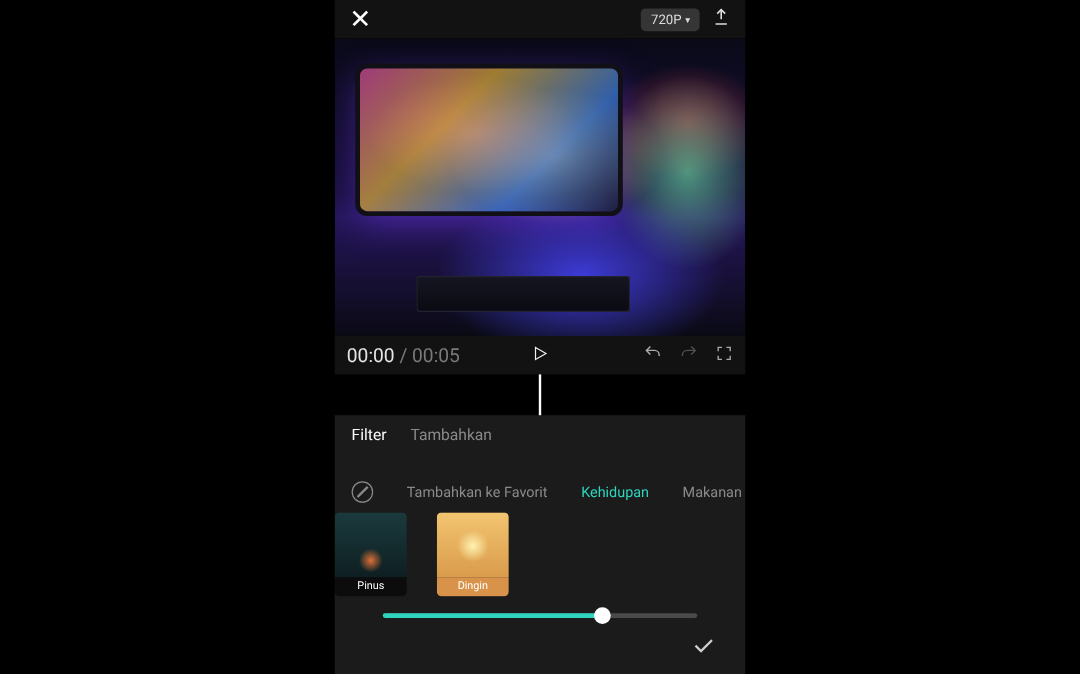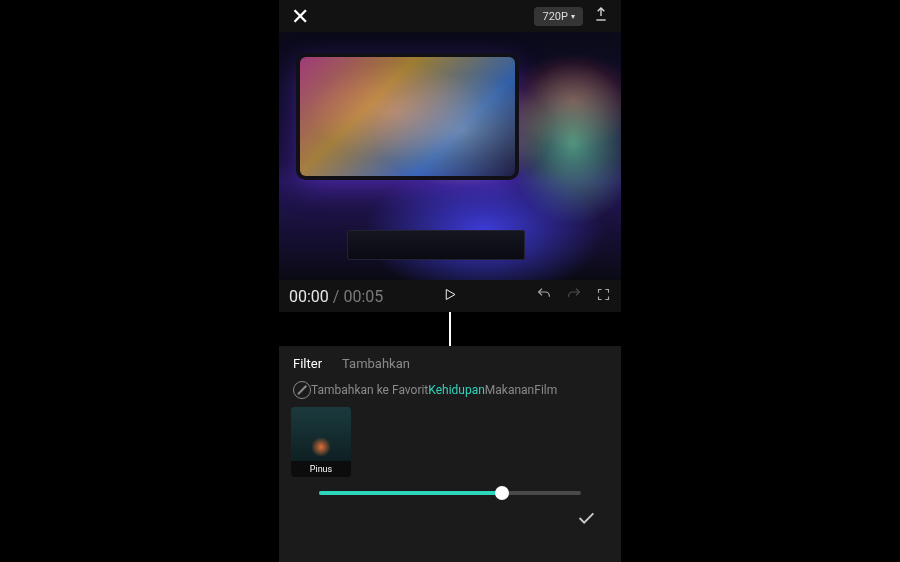--- a/index.html
+++ b/index.html
@@ -150,26 +150,27 @@
     font-size: 13px;
     color: #8a8a8a;
   }
   .tabs .tab { cursor: pointer; }
   .tabs .active { color: #fff; font-weight: 400; }
 
   
   .cats {
     display: flex;
     align-items: center;
-    gap: 0;
+    gap: 28px;
     padding: 4px 14px 8px;
     font-size: 12px;
     color: #8a8a8a;
     overflow: hidden;
     white-space: nowrap;
+    margin-top: 20px;
   }
   .cats .cat { cursor: pointer; }
   .cats .active { color: #2fd4bd; }
   .none-icon {
     width: 18px; height: 18px;
     border: 1.5px solid #8a8a8a;
     border-radius: 50%;
     position: relative;
     flex: 0 0 auto;
     cursor: pointer;
@@ -180,21 +181,21 @@
     left: 2px; top: 7px;
     width: 12px; height: 1.5px;
     background: #8a8a8a;
     transform: rotate(-45deg);
   }
 
   
   .filters {
     display: flex;
     gap: 25px;
-    padding: 0 12px;
+    padding: 0 0;
     overflow: hidden;
   }
   .thumb {
     width: 60px;
     height: 70px;
     border-radius: 4px;
     overflow: hidden;
     position: relative;
     cursor: pointer;
     flex: 0 0 auto;
@@ -348,20 +349,24 @@
     <span class="cat">Makanan</span>
     <span class="cat">Film</span>
 
   </div>
 
   <div class="filters">
     <div class="thumb">
       <div class="thumb-img bg-dark"></div>
       <div class="label">Pinus</div>
     </div>
+    <div class="thumb orange">
+      <div class="thumb-img bg-warm"></div>
+      <div class="label">Dingin</div>
+    </div>
 
   </div>
 
   <div class="slider-row">
     <div class="slider">
       <div class="slider-fill"></div>
       <div class="slider-knob"></div>
     </div>
   </div>
 

